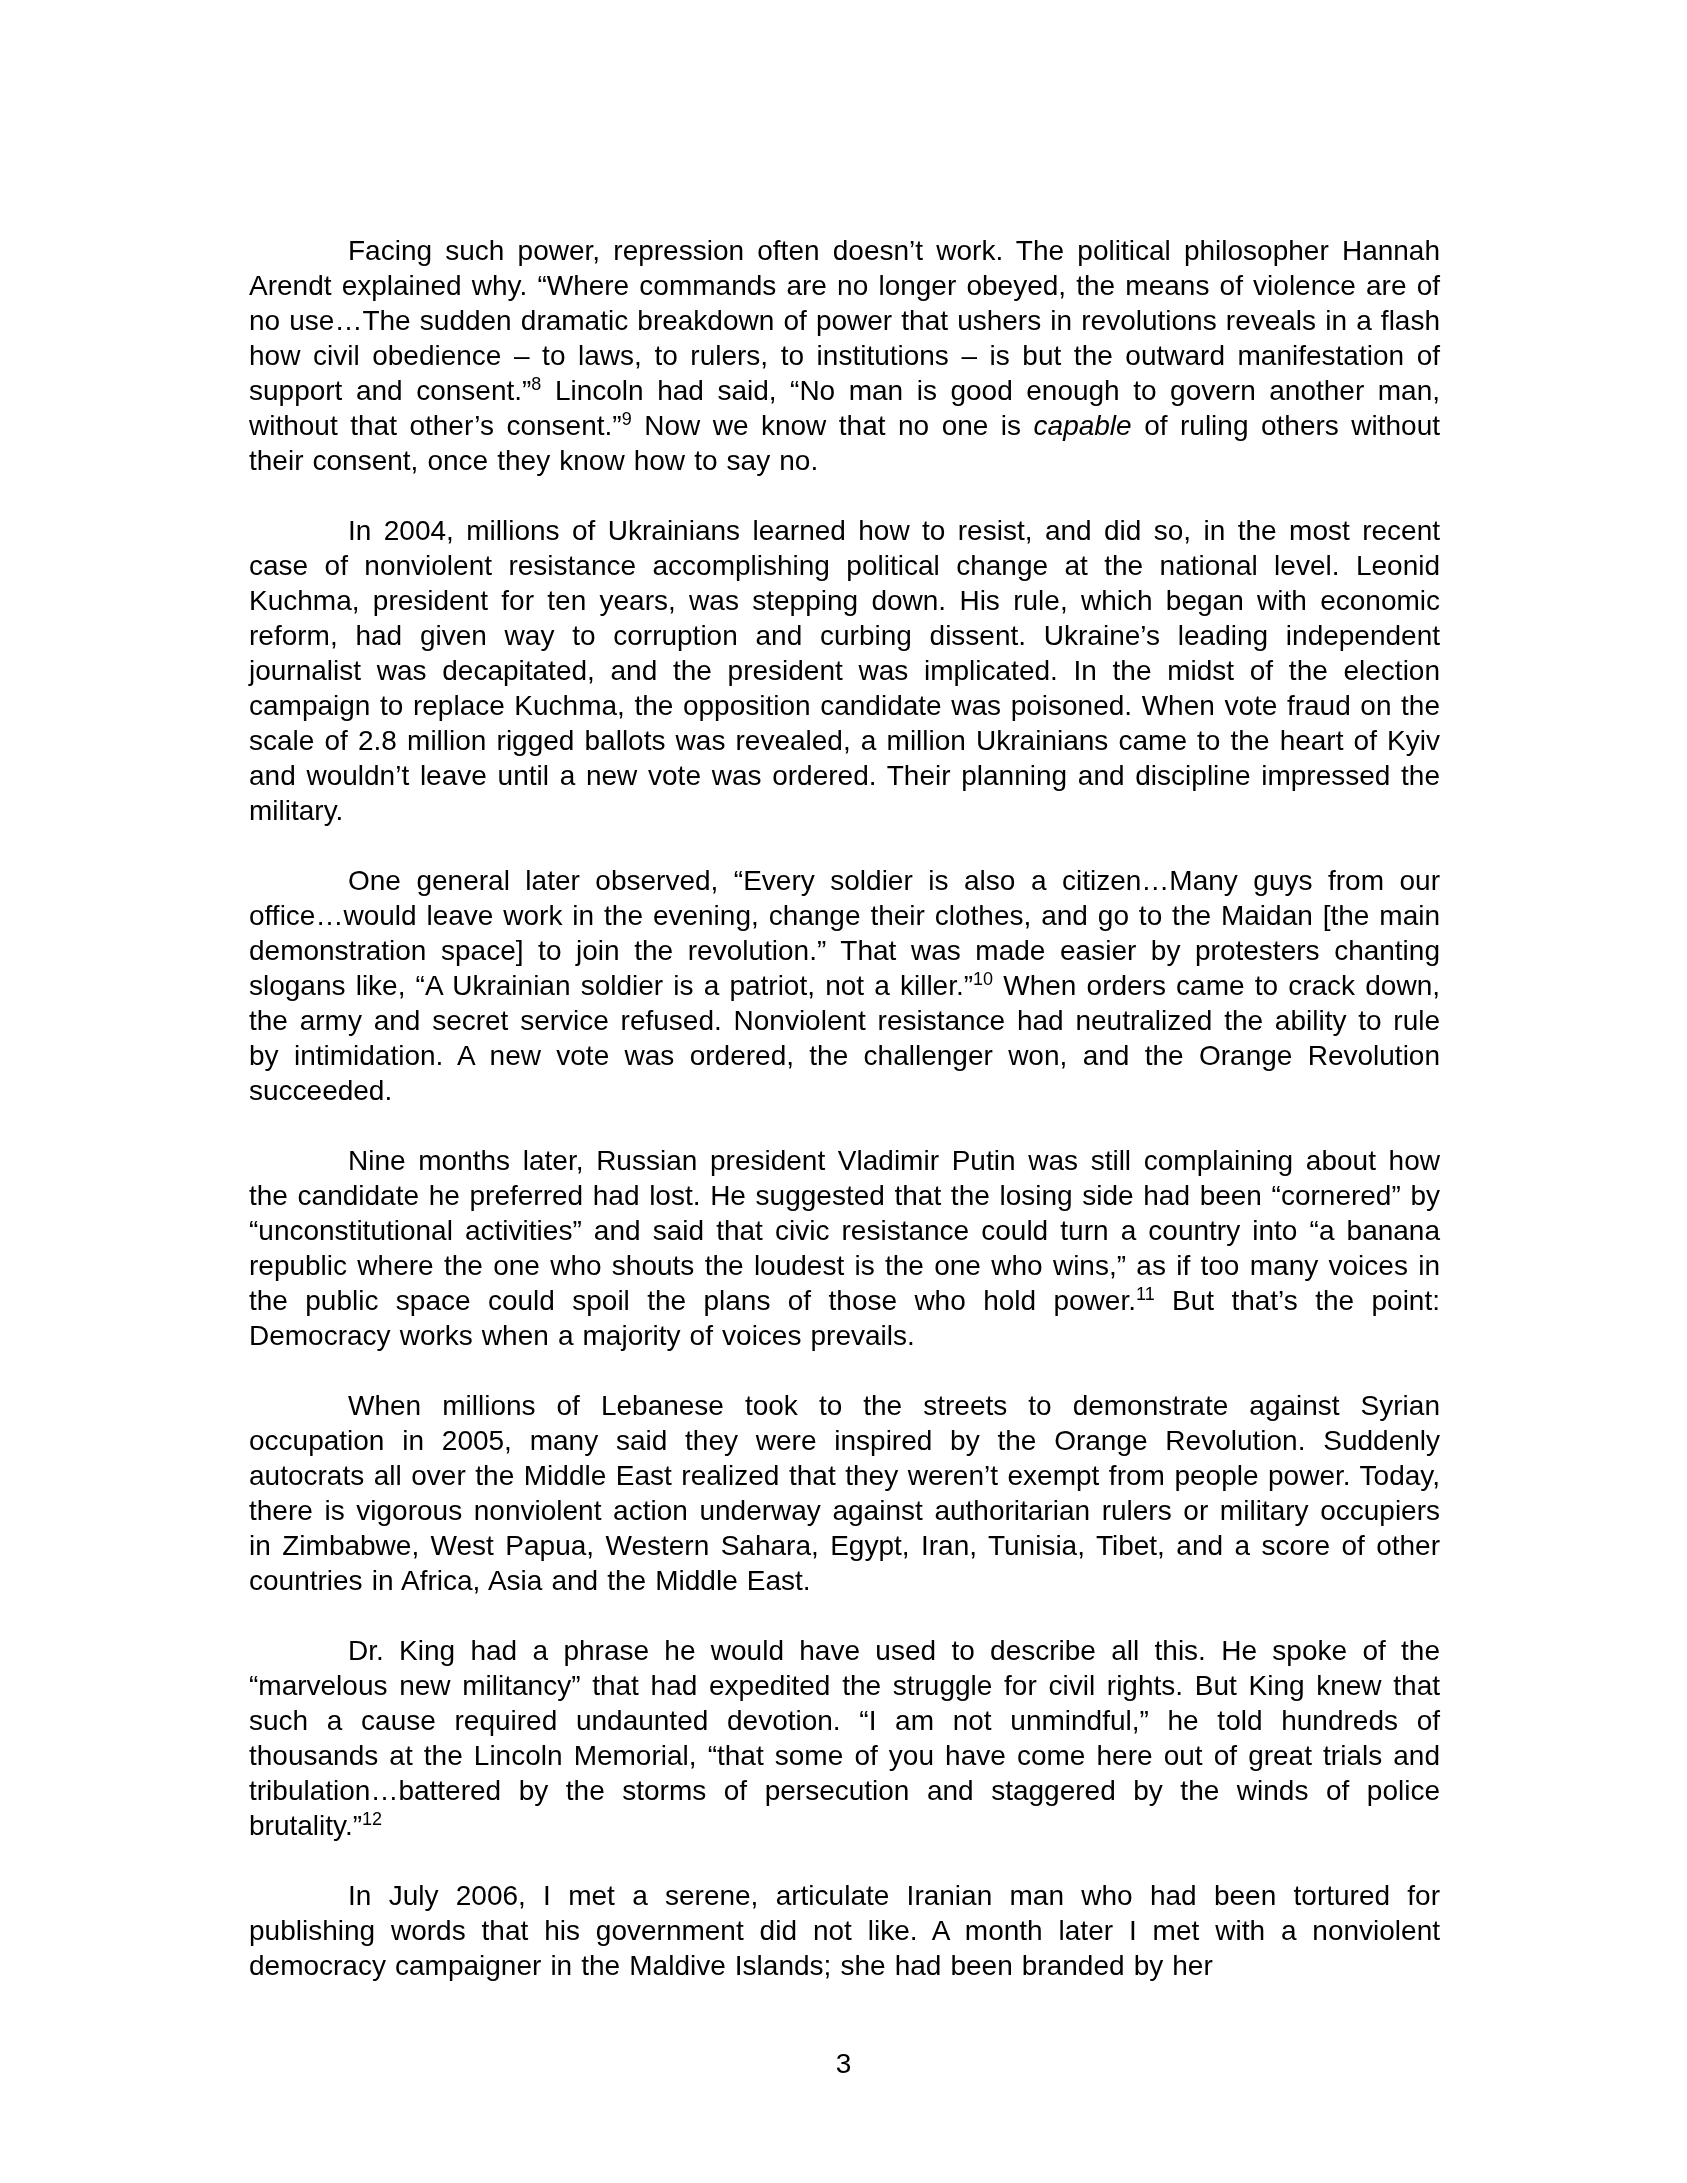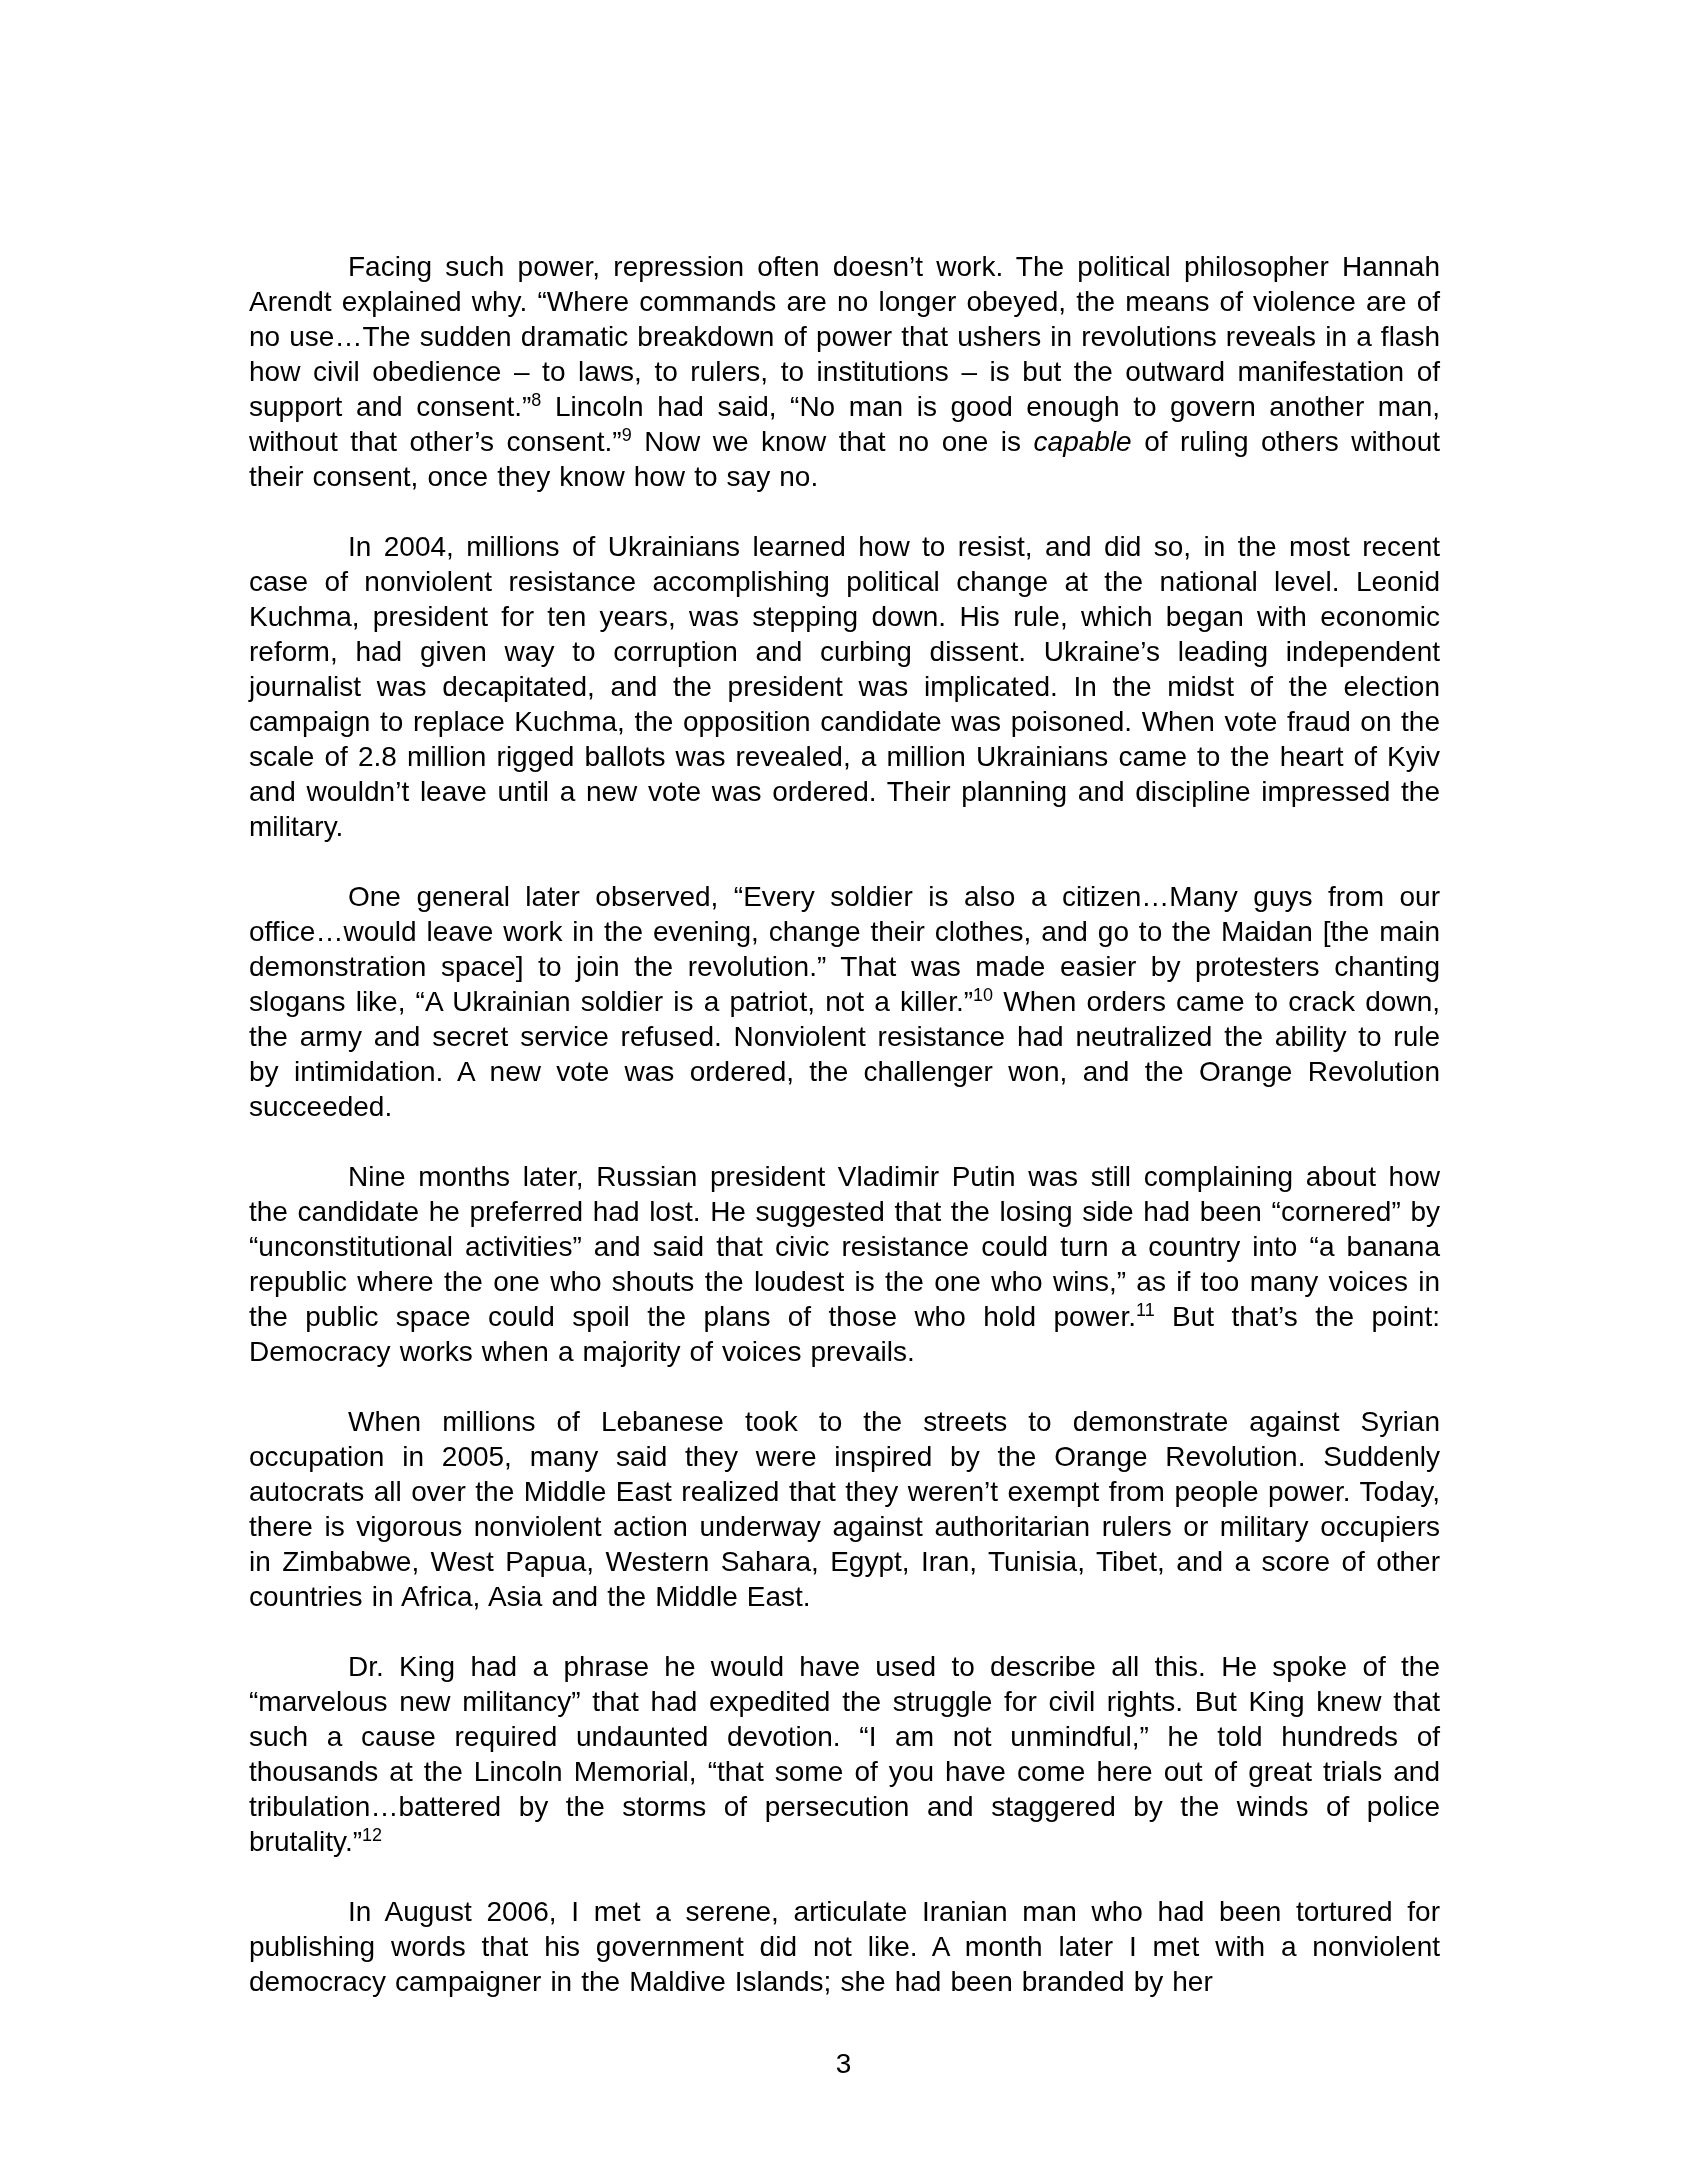--- a/index.html
+++ b/index.html
@@ -20,21 +20,21 @@
     background: #ffffff;
     overflow: hidden;
   }
   .content {
     position: absolute;
     left: 249px;
     top: 233px;
     width: 1191px;
   }
   .para {
-    margin: 16px 0 35px 0;
+    margin: 0 0 35px 0;
     font-size: 28px;
     line-height: 35px;
     text-align: justify;
     text-indent: 99px;
     color: #000000;
     word-spacing: 1.3px;
   }
   .sup {
     font-size: 18px;
     line-height: 0;
@@ -59,17 +59,17 @@
 <body>
 
 <div class="page">
   <div class="content">
       <p class="para"><span>Facing such power, repression often doesn’t work.  The political philosopher Hannah Arendt explained why.  “Where commands are no longer obeyed, the means of violence are of no use…The sudden dramatic breakdown of power that ushers in revolutions reveals in a flash how civil obedience – to laws, to rulers, to institutions – is but the outward manifestation of support and consent.”</span><span class="sup">8</span><span>  Lincoln had said, “No man is good enough to govern another man, without that other’s consent.”</span><span class="sup">9</span><span>  Now we know that no one is </span><span class="i">capable</span><span> of ruling others without their consent, once they know how to say no.</span></p>
       <p class="para"><span>In 2004, millions of Ukrainians learned how to resist, and did so, in the most recent case of nonviolent resistance accomplishing political change at the national level.  Leonid Kuchma, president for ten years, was stepping down. His rule, which began with economic reform, had given way to corruption and curbing dissent. Ukraine’s leading independent journalist was decapitated, and the president was implicated.  In the midst of the election campaign to replace Kuchma, the opposition candidate was poisoned.  When vote fraud on the scale of 2.8 million rigged ballots was revealed, a million Ukrainians came to the heart of Kyiv and wouldn’t leave until a new vote was ordered.  Their planning and discipline impressed the military.</span></p>
       <p class="para"><span>One general later observed, “Every soldier is also a citizen…Many guys from our office…would leave work in the evening, change their clothes, and go to the Maidan [the main demonstration space] to join the revolution.”  That was made easier by protesters chanting slogans like, “A Ukrainian soldier is a patriot, not a killer.”</span><span class="sup">10</span><span> When orders came to crack down, the army and secret service refused.  Nonviolent resistance had neutralized the ability to rule by intimidation.  A new vote was ordered, the challenger won, and the Orange Revolution succeeded.</span></p>
       <p class="para"><span>Nine months later, Russian president Vladimir Putin was still complaining about how the candidate he preferred had lost.  He suggested that the losing side had been “cornered” by “unconstitutional activities” and said that civic resistance could turn a country into “a banana republic where the one who shouts the loudest is the one who wins,” as if too many voices in the public space could spoil the plans of those who hold power.</span><span class="sup">11</span><span>  But that’s the point:  Democracy works when a majority of voices prevails.</span></p>
       <p class="para"><span>When millions of Lebanese took to the streets to demonstrate against Syrian occupation in 2005, many said they were inspired by the Orange Revolution.  Suddenly autocrats all over the Middle East realized that they weren’t exempt from people power.  Today, there is vigorous nonviolent action underway against authoritarian rulers or military occupiers in Zimbabwe, West Papua, Western Sahara, Egypt, Iran, Tunisia, Tibet, and a score of other countries in Africa, Asia and the Middle East.</span></p>
       <p class="para"><span>Dr. King had a phrase he would have used to describe all this.  He spoke of the “marvelous new militancy” that had expedited the struggle for civil rights.  But King knew that such a cause required undaunted devotion.  “I am not unmindful,”  he told hundreds of thousands at the Lincoln Memorial, “that some of you have come here out of great trials and tribulation…battered by the storms of persecution and staggered by the winds of police brutality.”</span><span class="sup">12</span></p>
-      <p class="para"><span>In August 2006, I met a serene, articulate Iranian man who had been tortured for publishing words that his government did not like.  A month later I met with a nonviolent democracy campaigner in the Maldive Islands; she had been branded by her</span></p>
+      <p class="para"><span>In July 2006, I met a serene, articulate Iranian man who had been tortured for publishing words that his government did not like.  A month later I met with a nonviolent democracy campaigner in the Maldive Islands; she had been branded by her</span></p>
     </div>
   <div class="footer">3</div>
 </div>
 
 
 </body></html>

